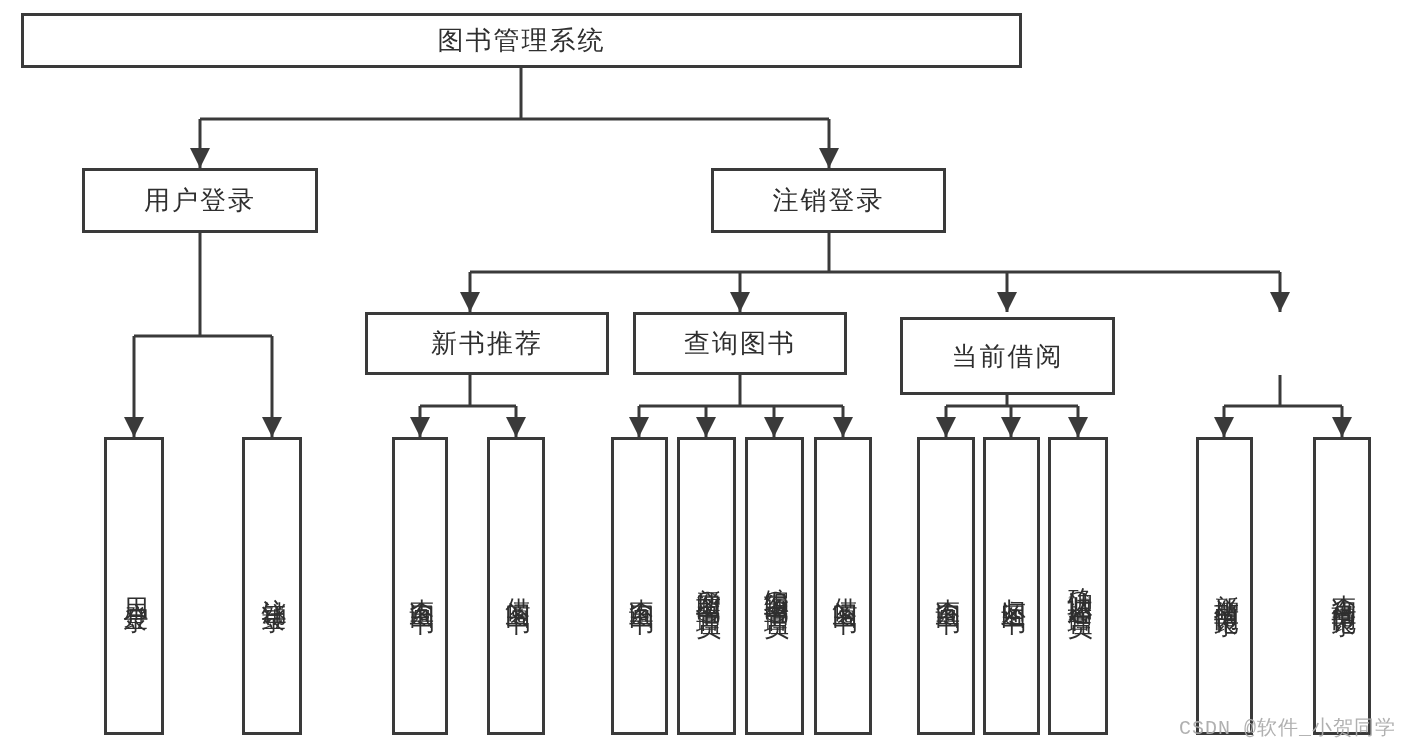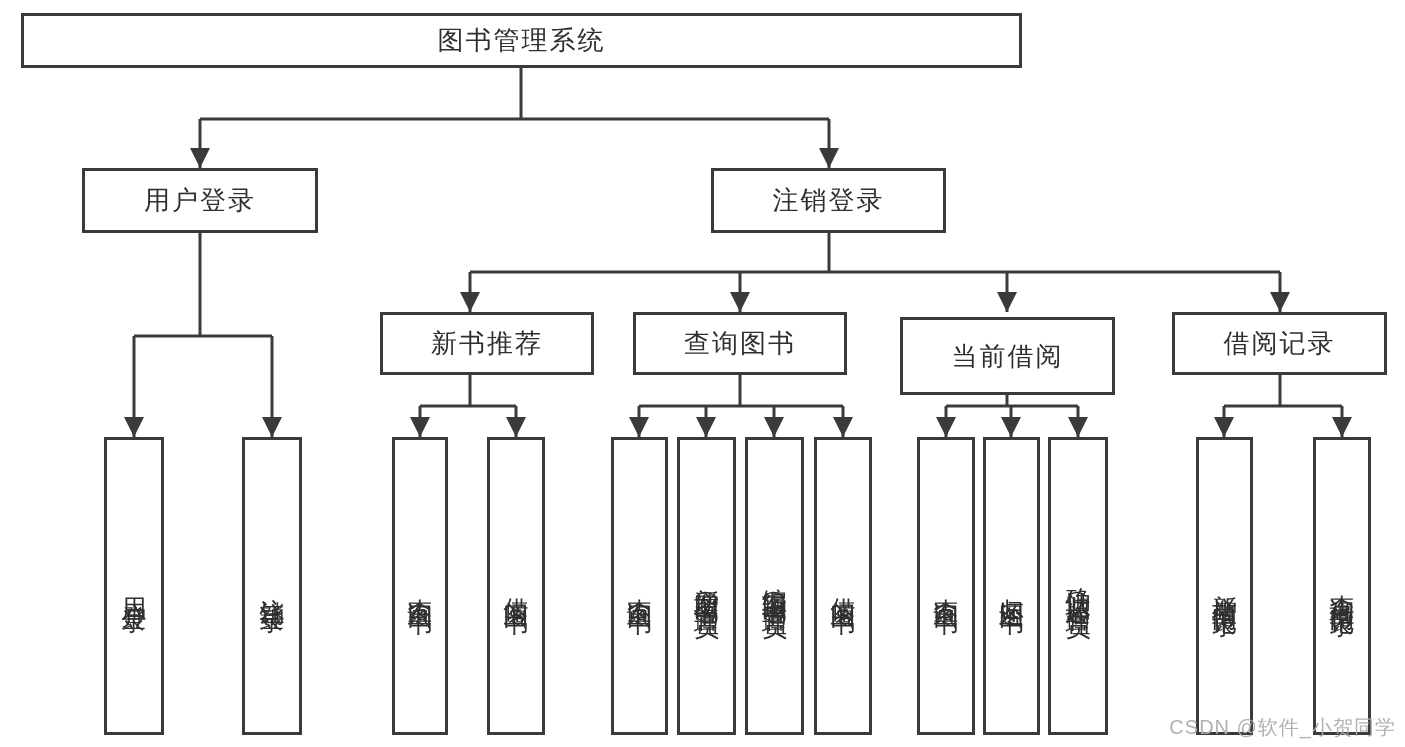--- a/index.html
+++ b/index.html
@@ -5,21 +5,21 @@
   html, body {
     margin: 0;
     padding: 0;
     background: #ffffff;
   }
   .canvas {
     position: relative;
     width: 1405px;
     height: 747px;
     background: #ffffff;
-    font-family: Liberation Sans, sans-serif;
+    font-family: Liberation Mono, monospace;
     overflow: hidden;
     border-radius: 22px;
   }
   .edges {
     position: absolute;
     left: 0;
     top: 0;
     width: 1405px;
     height: 747px;
     z-index: 1;
@@ -131,31 +131,28 @@
     <span class="hlabel">图书管理系统</span>
   </div>
 
   <div class="node" style="left:82px;top:168px;width:236px;height:65px">
     <span class="hlabel">用户登录</span>
   </div>
   <div class="node" style="left:711px;top:168px;width:235px;height:65px">
     <span class="hlabel">注销登录</span>
   </div>
 
-  <div class="node" style="left:380px;top:312px;width:214px;height:63px">
+  <div class="node" style="left:365px;top:312px;width:244px;height:63px">
     <span class="hlabel">新书推荐</span>
   </div>
   <div class="node" style="left:633px;top:312px;width:214px;height:63px">
     <span class="hlabel">查询图书</span>
   </div>
   <div class="node" style="left:900px;top:317px;width:215px;height:78px">
     <span class="hlabel">当前借阅</span>
-  </div>
-  <div class="node" style="left:1172px;top:312px;width:215px;height:63px">
-    <span class="hlabel">借阅记录</span>
   </div>
 
   <div class="node" style="left:104px;top:437px;width:60px;height:298px">
     <span class="vlabel">用户登录</span>
   </div>
   <div class="node" style="left:242px;top:437px;width:60px;height:298px">
     <span class="vlabel">注销登录</span>
   </div>
 
   <div class="node" style="left:392px;top:437px;width:56px;height:298px">

